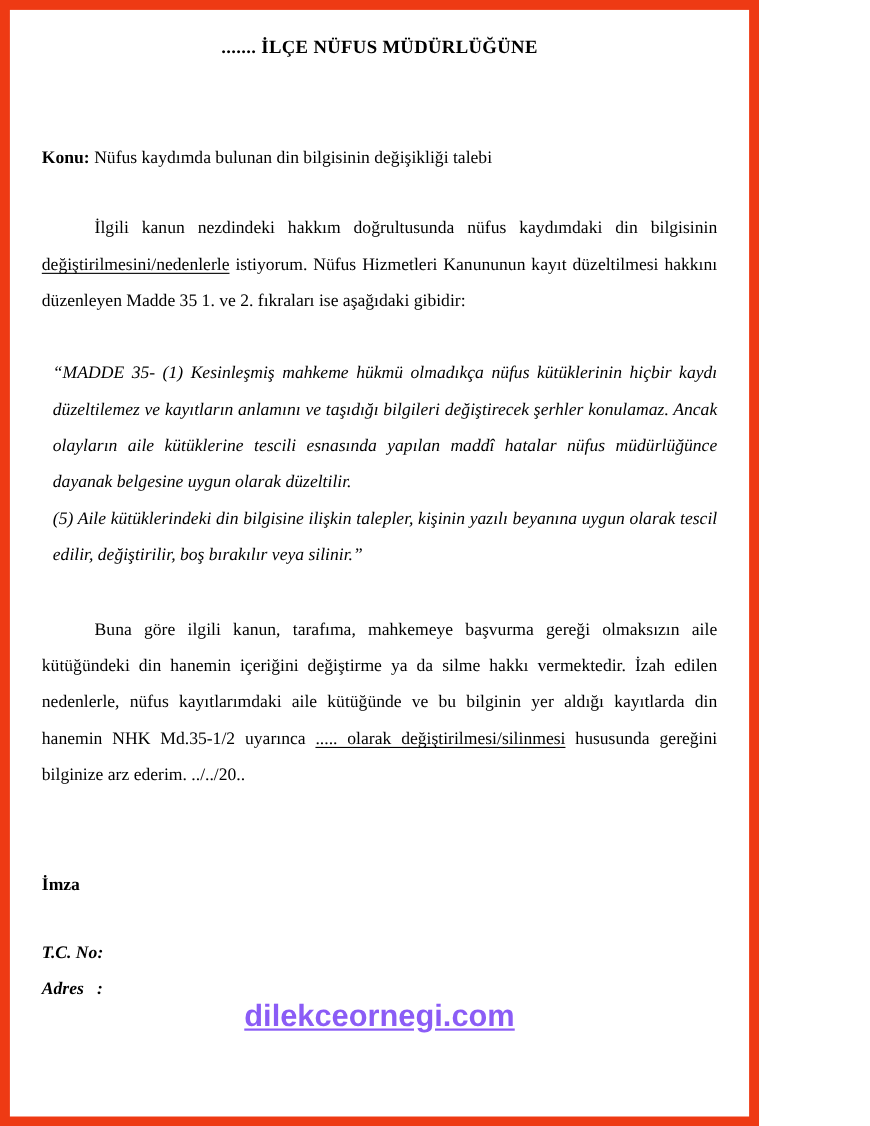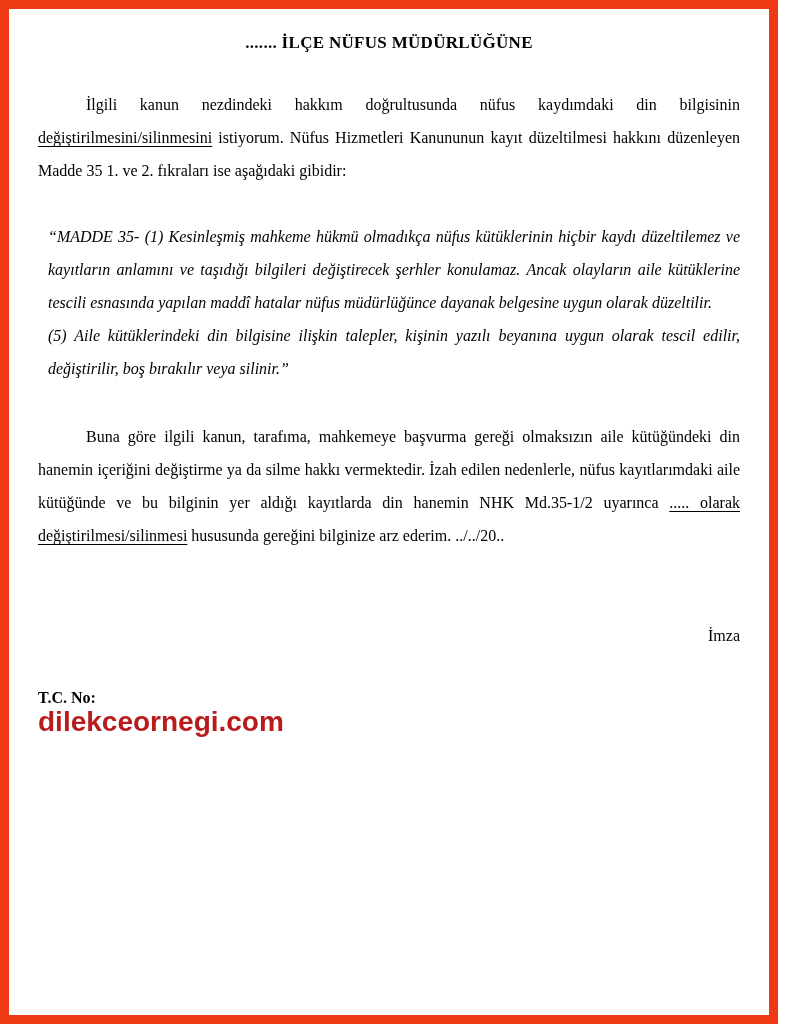--- a/index.html
+++ b/index.html
@@ -1,19 +1,19 @@
 <!DOCTYPE html>
 <html lang="tr"><head>
 <meta charset="utf-8">
 <style>
   * { margin: 0; padding: 0; box-sizing: border-box; }
   html, body { background: #fff; }
   .page {
     position: relative;
-    width: 778px;
+    width: 690px;
     height: 1024px;
     border: 9px solid #ee3a14;
     background: #ffffff;
     padding: 20px 29px 0 29px;
     font-family: "Liberation Serif", "DejaVu Serif", serif;
     font-size: 16px;
     color: #000000;
     overflow: hidden;
   }
   .doc-title {
@@ -39,65 +39,73 @@
     text-align: justify;
     line-height: 33px;
     margin-top: 33px;
     margin-left: 10px;
   }
   .quote-block p { text-align: justify; }
   .closing { margin-top: 35px; }
   .underlined { text-decoration: underline; text-underline-offset: 3px; }
   .signature-block {
     margin-top: 66px;
-    text-align: right;
-    font-weight: normal;
+    text-align: left;
+    font-weight: bold;
     line-height: 36px;
   }
   .contact-block {
     margin-top: 27px;
     font-weight: bold;
     line-height: 33px;
   }
-  .contact-block .contact-label { white-space: pre; }
+  .contact-block .contact-label { white-space: pre; font-style: italic; }
   .watermark {
     margin-top: -8px;
+    text-align: center;
     font-family: "Liberation Sans", "DejaVu Sans", sans-serif;
     font-weight: bold;
     font-size: 28px;
     line-height: 32px;
-    color: #b91c1c;
+    color: #8b5cf6;
+    text-decoration: underline;
   }
 </style>
 </head>
 <body>
 
 <div class="page">
 
   <div class="doc-title">....... İLÇE NÜFUS MÜDÜRLÜĞÜNE</div>
 
+  <div class="subject-line">
+    <span class="label">Konu:</span><span> Nüfus kaydımda bulunan din bilgisinin değişikliği talebi</span>
+  </div>
 
   <p class="body-par indent">
-    <span>İlgili kanun nezdindeki hakkım doğrultusunda nüfus kaydımdaki din bilgisinin </span><span class="underlined">değiştirilmesini/silinmesini</span><span> istiyorum. Nüfus Hizmetleri Kanununun kayıt düzeltilmesi hakkını düzenleyen Madde 35 1. ve 2. fıkraları ise aşağıdaki gibidir:</span>
+    <span>İlgili kanun nezdindeki hakkım doğrultusunda nüfus kaydımdaki din bilgisinin </span><span class="underlined">değiştirilmesini/nedenlerle</span><span> istiyorum. Nüfus Hizmetleri Kanununun kayıt düzeltilmesi hakkını düzenleyen Madde 35 1. ve 2. fıkraları ise aşağıdaki gibidir:</span>
   </p>
 
   <div class="quote-block">
     <p>“MADDE 35- (1) Kesinleşmiş mahkeme hükmü olmadıkça nüfus kütüklerinin hiçbir kaydı düzeltilemez ve kayıtların anlamını ve taşıdığı bilgileri değiştirecek şerhler konulamaz. Ancak olayların aile kütüklerine tescili esnasında yapılan maddî hatalar nüfus müdürlüğünce dayanak belgesine uygun olarak düzeltilir.</p>
     <p>(5) Aile kütüklerindeki din bilgisine ilişkin talepler, kişinin yazılı beyanına uygun olarak tescil edilir, değiştirilir, boş bırakılır veya silinir.”</p>
   </div>
 
   <p class="body-par indent closing">
     <span>Buna göre ilgili kanun, tarafıma, mahkemeye başvurma gereği olmaksızın aile kütüğündeki din hanemin içeriğini değiştirme ya da silme hakkı vermektedir. İzah edilen nedenlerle, nüfus kayıtlarımdaki aile kütüğünde ve bu bilginin yer aldığı kayıtlarda din hanemin NHK Md.35-1/2 uyarınca </span><span class="underlined">..... olarak değiştirilmesi/silinmesi</span><span> hususunda gereğini bilginize arz ederim. ../../20..</span>
   </p>
 
   <div class="signature-block">
     <div>İmza</div>
   </div>
 
   <div class="contact-block">
     <div>
       <span class="contact-label">T.C. No:</span>
     </div>
+    <div>
+      <span class="contact-label">Adres   :</span>
+    </div>
   </div>
 
   <div class="watermark">dilekceornegi.com</div>
 
 </div>
 
 </body></html>

